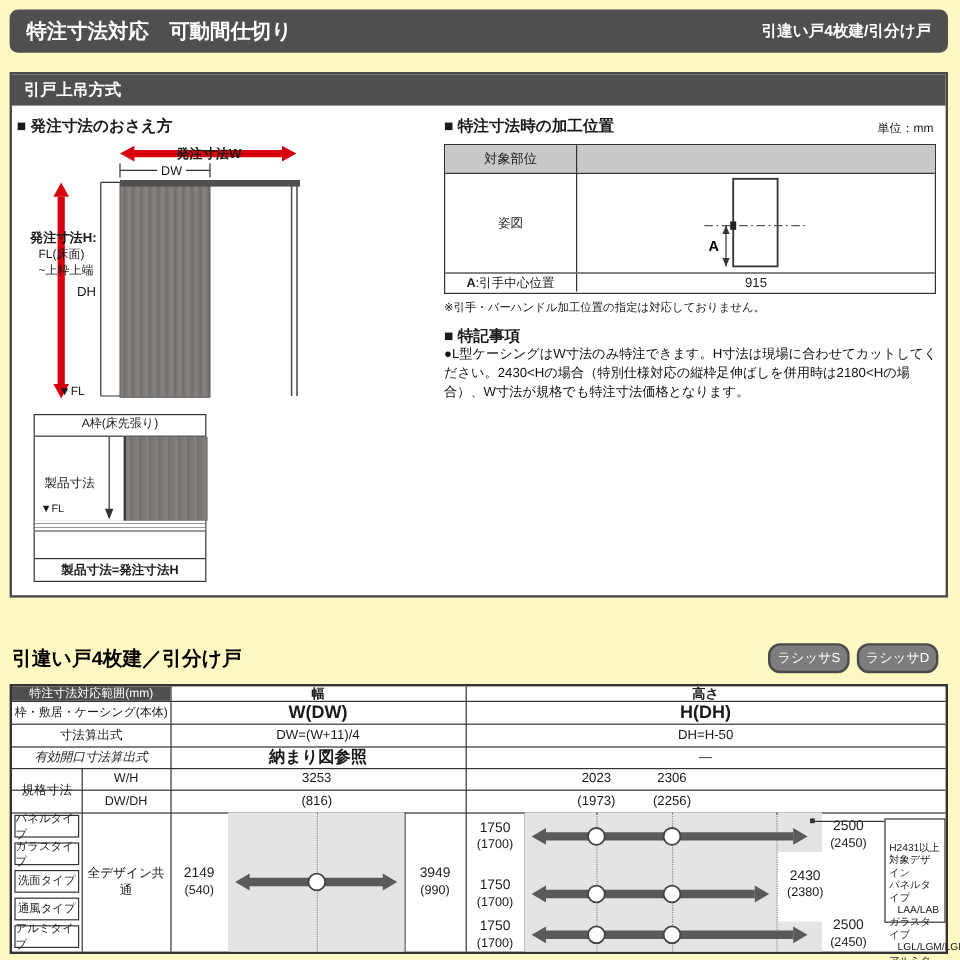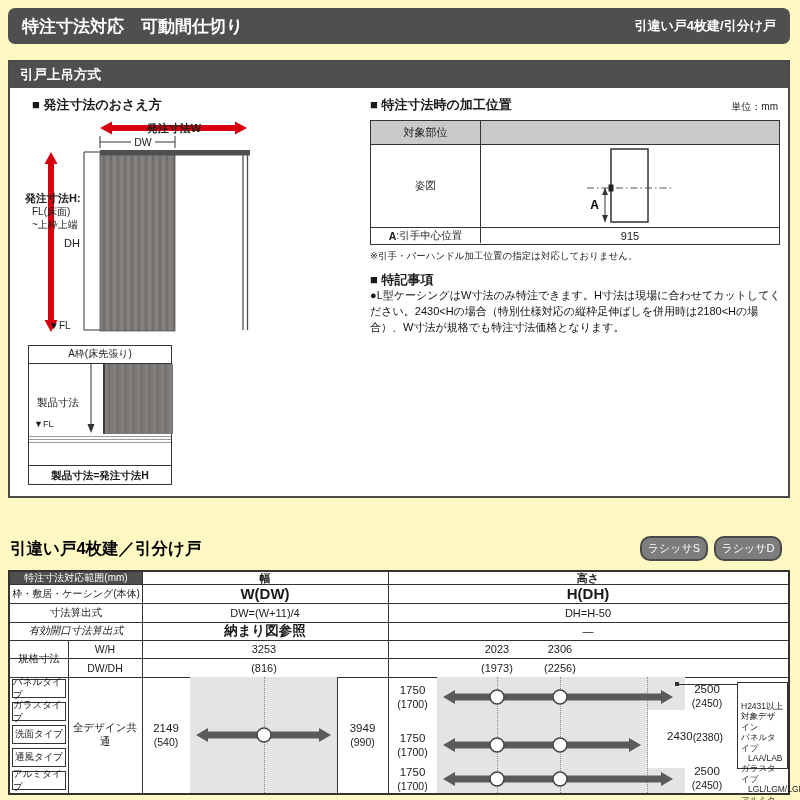--- a/index.html
+++ b/index.html
@@ -65,21 +65,21 @@
 <div class="page">
 
   <div class="abs topbar">
     <span class="tl">特注寸法対応　可動間仕切り</span>
     <span class="tr">引違い戸4枚建/引分け戸</span>
   </div>
 
   <div class="abs sec1">
     <div class="abs sec1hdr">引戸上吊方式</div>
 
-    <div class="abs h1" style="left:22px;top:34px;">■ 発注寸法のおさえ方</div>
+    <div class="abs h1" style="left:4px;top:34px;">■ 発注寸法のおさえ方</div>
 
     <svg class="abs" style="left:2px;top:48px;" width="250" height="230" viewBox="0 0 250 230">
       <defs>
         <pattern id="wd" width="7" height="8" patternUnits="userSpaceOnUse">
           <rect width="7" height="8" fill="#7e7b78"></rect>
           <rect x="0" width="2" height="8" fill="#716e6d"></rect>
           <rect x="4" width="1" height="8" fill="#8a8784"></rect>
         </pattern>
       </defs>
 
@@ -280,21 +280,21 @@
         <polygon points="236,102 224,95 224,109" fill="#5a5a5a"></polygon>
         <circle cx="60" cy="102" r="7" fill="#fff" stroke="#444" stroke-width="1.5"></circle>
         <circle cx="123" cy="102" r="7" fill="#fff" stroke="#444" stroke-width="1.5"></circle>
       </svg>
     </div>
 
     <div class="cell num2" style="left:672px;top:110px;width:50px;height:28px;flex-direction:column;">
       <span>2500</span>
       <span class="sub">(2450)</span>
     </div>
-    <div class="cell num2" style="left:660px;top:151px;width:50px;height:28px;flex-direction:row;">
+    <div class="cell num2" style="left:636px;top:151px;width:50px;height:28px;flex-direction:column;">
       <span>2430</span>
       <span class="sub">(2380)</span>
     </div>
     <div class="cell num2" style="left:672px;top:192px;width:50px;height:28px;flex-direction:column;">
       <span>2500</span>
       <span class="sub">(2450)</span>
     </div>
 
     <div class="abs" style="left:665px;top:110px;width:4px;height:4px;background:#333;"></div>
     <div class="hl" style="left:667px;top:112px;width:60px;"></div>

